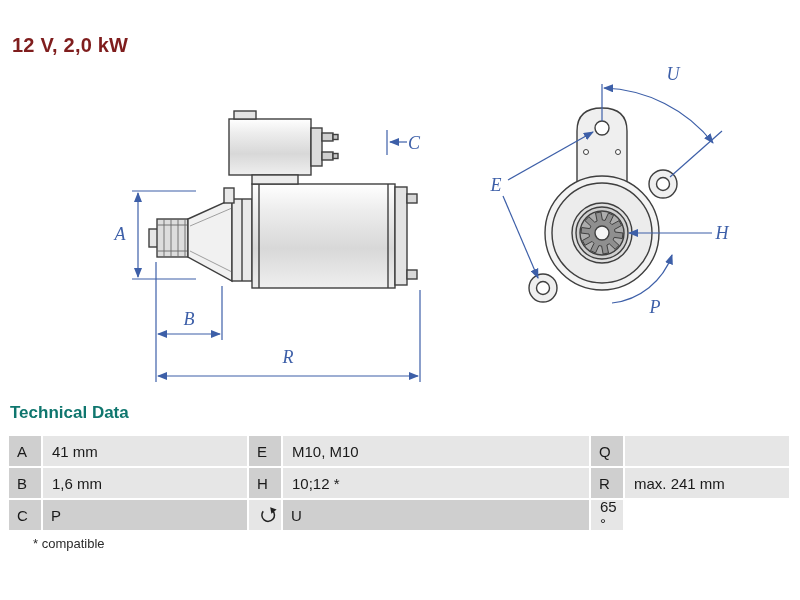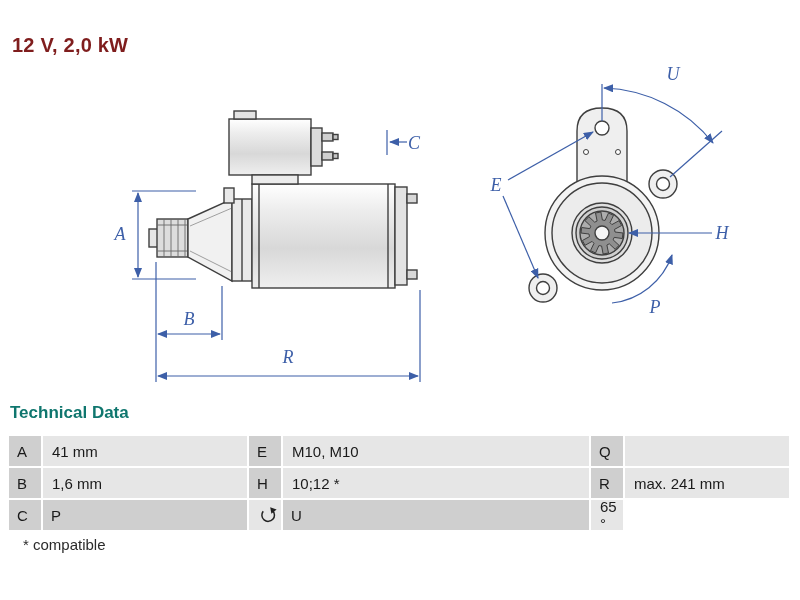--- a/index.html
+++ b/index.html
@@ -8,21 +8,21 @@
   .power{position:absolute;left:12px;top:22px;font-size:20px;font-weight:700;color:#7f1d1d;letter-spacing:.2px;margin-top:12px;}
   .drawing{position:absolute;left:0;top:0;width:800px;height:398px;}
   .tech-title{position:absolute;left:10px;top:403px;font-size:17px;font-weight:700;color:#0f766e;}
   .tech-table{
     position:absolute;left:9px;top:436px;width:780px;
     display:grid;grid-template-columns:32px 204px 32px 306px 32px 164px;
     grid-auto-rows:30px;gap:2px;background:#fff;font-size:15px;color:#1a1a1a;
   }
   .k{background:#cfcfcf;display:flex;align-items:center;padding-left:8px;box-sizing:border-box;}
   .v{background:#e6e6e6;display:flex;align-items:center;padding-left:9px;box-sizing:border-box;}
-  .footnote{position:absolute;left:23px;top:536px;font-size:15px;color:#2b2b2b;}
+  .footnote{position:absolute;left:33px;top:536px;font-size:13px;color:#2b2b2b;}
   .dimtext{font-family:"Liberation Serif",serif;font-style:italic;font-size:18px;fill:#3d5fa8;}
 </style>
 </head>
 <body>
 
 <div class="stage">
 
   <div class="power">12 V, 2,0 kW</div>
 
   <svg class="drawing" viewBox="0 0 800 398">

